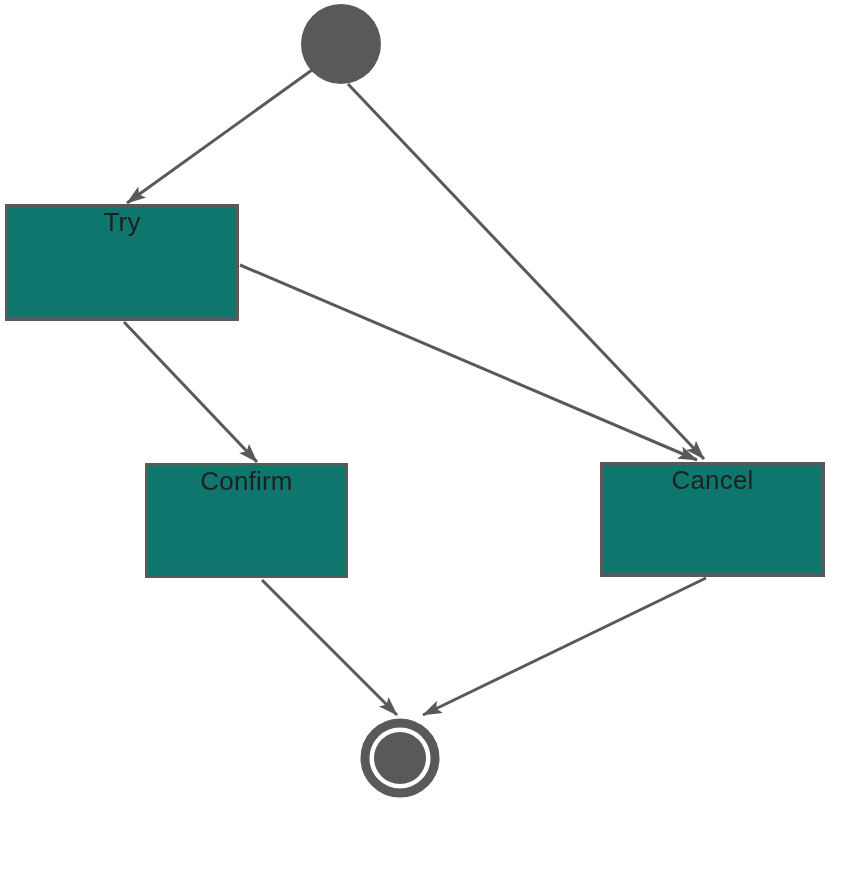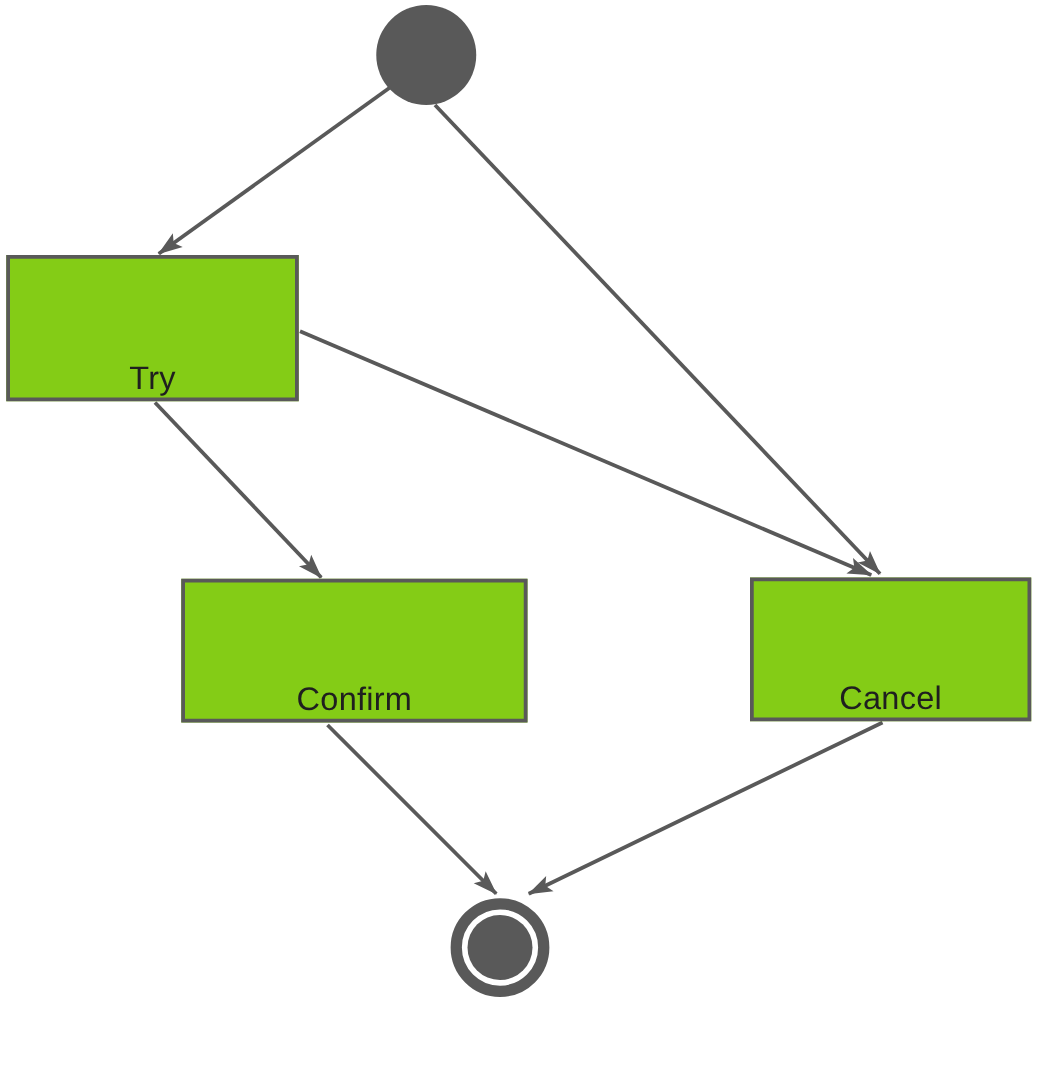--- a/index.html
+++ b/index.html
@@ -32,35 +32,35 @@
   }
   .arrowhead { fill: var(--stroke-color); }
   .node-filled { fill: var(--stroke-color); stroke: none; }
   .node-ring {
     fill: #ffffff;
     stroke: var(--stroke-color);
     stroke-width: 9;
   }
   .state-box {
     position: absolute;
-    background: #84cc16;
+    background: #0f766e;
     border: 3px solid var(--stroke-color);
     display: flex;
-    align-items: flex-end;
+    align-items: flex-start;
     justify-content: center;
   }
   .state-label {
     font-size: 26px;
     font-weight: 400;
     color: var(--text-color);
     letter-spacing: 0.2px;
     white-space: nowrap;
   }
   .box-try     { left: 5px;   top: 204px; width: 234px; height: 117px; }
-  .box-confirm { left: 145px; top: 463px; width: 277px; height: 115px; }
+  .box-confirm { left: 145px; top: 463px; width: 203px; height: 115px; }
   .box-cancel  { left: 600px; top: 462px; width: 225px; height: 115px; }
 </style>
 </head>
 <body>
 
 <div class="canvas">
 
   <svg class="diagram-svg" viewBox="0 0 844 870">
     <defs>
       <marker id="arrow" viewBox="0 0 14 10" refX="13" refY="5" markerWidth="21" markerHeight="15" orient="auto" markerUnits="userSpaceOnUse">

